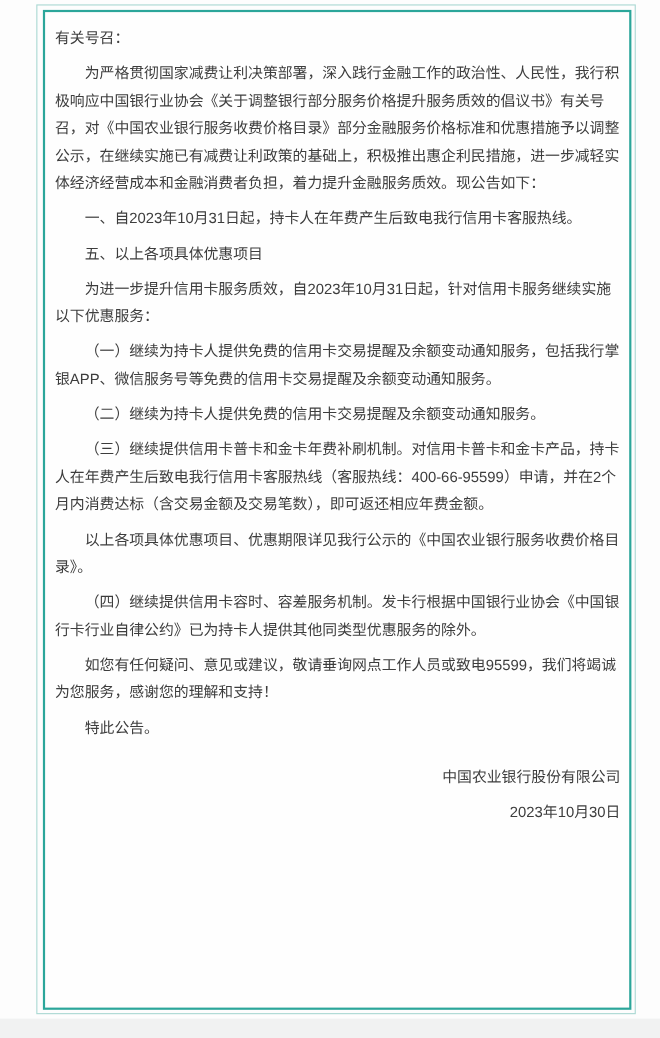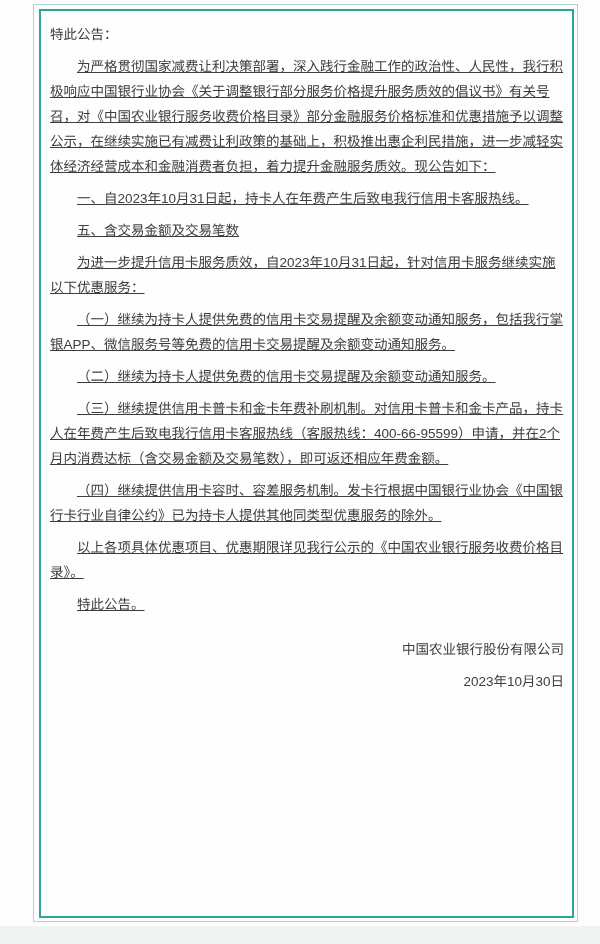--- a/index.html
+++ b/index.html
@@ -47,59 +47,60 @@
     border: 2px solid #2ba69a;
     background: #fefefe;
     padding: 11px 8px 0 9px;
   }
   .doc p {
     margin: 0 0 7px 0;
     font-size: 13.5px;
     line-height: 25px;
     color: #3d3d3d;
   }
-  .indent { text-indent: 2em; text-decoration: underline; }
+  .indent { text-indent: 2em; }
   .signature-block { margin-top: 20px; }
   .sign { text-align: right; }
   .sign.date { margin-bottom: 0; }
 </style>
 </head>
 <body>
 
 <div class="stage">
 
   <div class="bottom-strip"></div>
 
   <div class="frame-outer"></div>
 
   <div class="doc">
 
-    <p class="salutation">特此公告：</p>
+    <p class="salutation">有关号召：</p>
 
     <p class="indent">为严格贯彻国家减费让利决策部署，深入践行金融工作的政治性、人民性，我行积极响应中国银行业协会《关于调整银行部分服务价格提升服务质效的倡议书》有关号召，对《中国农业银行服务收费价格目录》部分金融服务价格标准和优惠措施予以调整公示，在继续实施已有减费让利政策的基础上，积极推出惠企利民措施，进一步减轻实体经济经营成本和金融消费者负担，着力提升金融服务质效。现公告如下：</p>
 
     <p class="indent">一、自2023年10月31日起，持卡人在年费产生后致电我行信用卡客服热线。</p>
 
 
 
 
-    <p class="indent">五、含交易金额及交易笔数</p>
+    <p class="indent">五、以上各项具体优惠项目</p>
 
     <p class="indent">为进一步提升信用卡服务质效，自2023年10月31日起，针对信用卡服务继续实施以下优惠服务：</p>
 
     <p class="indent">（一）继续为持卡人提供免费的信用卡交易提醒及余额变动通知服务，包括我行掌银APP、微信服务号等免费的信用卡交易提醒及余额变动通知服务。</p>
 
     <p class="indent">（二）继续为持卡人提供免费的信用卡交易提醒及余额变动通知服务。</p>
 
     <p class="indent">（三）继续提供信用卡普卡和金卡年费补刷机制。对信用卡普卡和金卡产品，持卡人在年费产生后致电我行信用卡客服热线（客服热线：400-66-95599）申请，并在2个月内消费达标（含交易金额及交易笔数），即可返还相应年费金额。</p>
 
+    <p class="indent">以上各项具体优惠项目、优惠期限详见我行公示的《中国农业银行服务收费价格目录》。</p>
+
     <p class="indent">（四）继续提供信用卡容时、容差服务机制。发卡行根据中国银行业协会《中国银行卡行业自律公约》已为持卡人提供其他同类型优惠服务的除外。</p>
 
-    <p class="indent">以上各项具体优惠项目、优惠期限详见我行公示的《中国农业银行服务收费价格目录》。</p>
-
+    <p class="indent">如您有任何疑问、意见或建议，敬请垂询网点工作人员或致电95599，我们将竭诚为您服务，感谢您的理解和支持！</p>
 
     <p class="indent">特此公告。</p>
 
     <div class="signature-block">
       <p class="sign">中国农业银行股份有限公司</p>
       <p class="sign date">2023年10月30日</p>
     </div>
 
   </div>
 </div>

